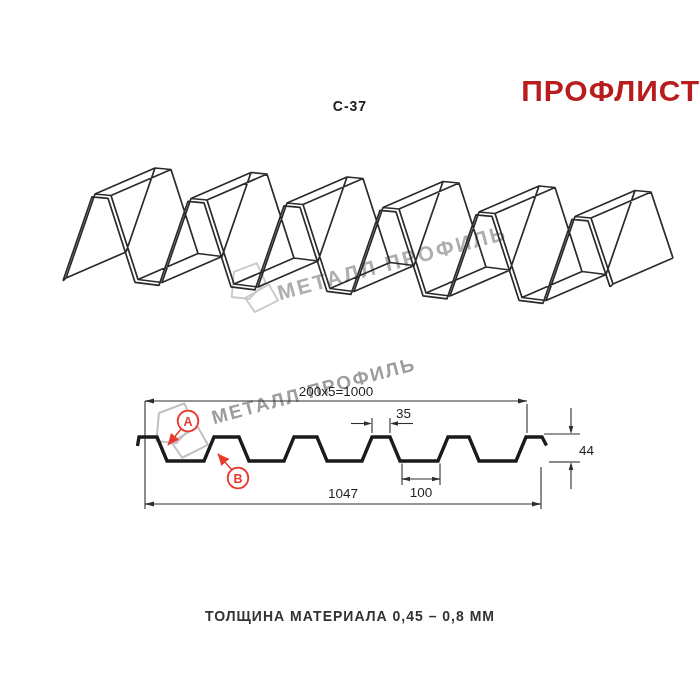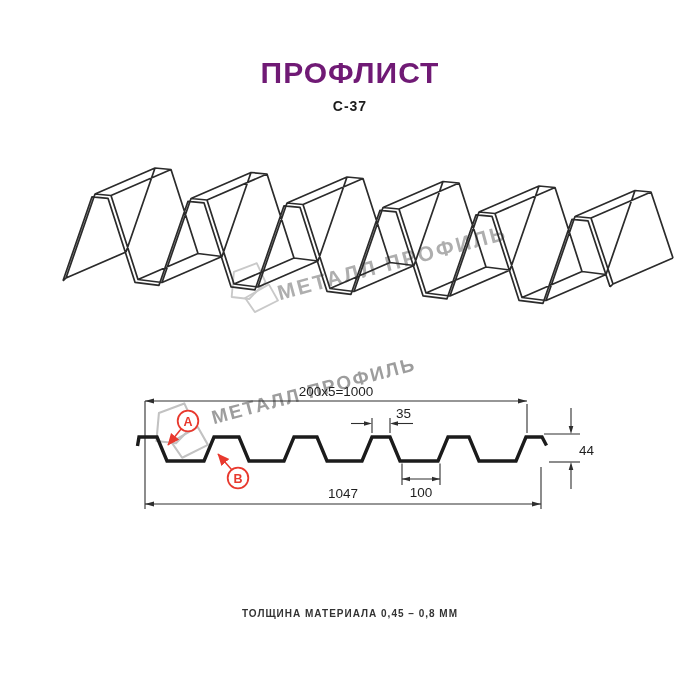--- a/index.html
+++ b/index.html
@@ -1,23 +1,23 @@
 <!DOCTYPE html>
 <html><head>
 <meta charset="utf-8">
 <style>
   html,body{margin:0;padding:0;background:#ffffff;}
   .page{position:relative;width:700px;height:700px;background:#ffffff;overflow:hidden;
         font-family:"Liberation Sans",sans-serif;}
-  .title{position:absolute;top:56px;left:0;width:700px;text-align:center;
-         font-size:30px;font-weight:700;letter-spacing:1px;color:#701a75;}
+  .title{position:absolute;top:74px;left:0;width:700px;text-align:right;
+         font-size:30px;font-weight:700;letter-spacing:1px;color:#b91c1c;}
   .subtitle{position:absolute;top:98px;left:0;width:700px;text-align:center;
             font-size:14px;font-weight:700;letter-spacing:1px;color:#1b1b1b;}
   .footer-note{position:absolute;top:608px;left:0;width:700px;text-align:center;
-               font-size:10px;font-weight:700;letter-spacing:1px;color:#333333;}
+               font-size:14px;font-weight:700;letter-spacing:1px;color:#333333;}
   .layer{position:absolute;left:0;top:0;width:700px;height:700px;}
   .wm-text{position:absolute;white-space:nowrap;font-weight:700;
            transform-origin:0 100%;transform:rotate(-15deg);}
   .wm1-text{left:281px;top:281px;font-size:21px;letter-spacing:2.5px;color:#aeaeae;}
   .wm2-text{left:215px;top:407px;font-size:19px;letter-spacing:2px;color:#9d9d9d;}
   .wm-logo{position:absolute;transform:rotate(-12deg);}
   .wm1-logo{left:224px;top:262px;}
   .wm2-logo{left:148px;top:402px;}
   svg text{font-family:"Liberation Sans",sans-serif;}
   .dim-text{font-size:13.5px;fill:#1f1f1f;}

